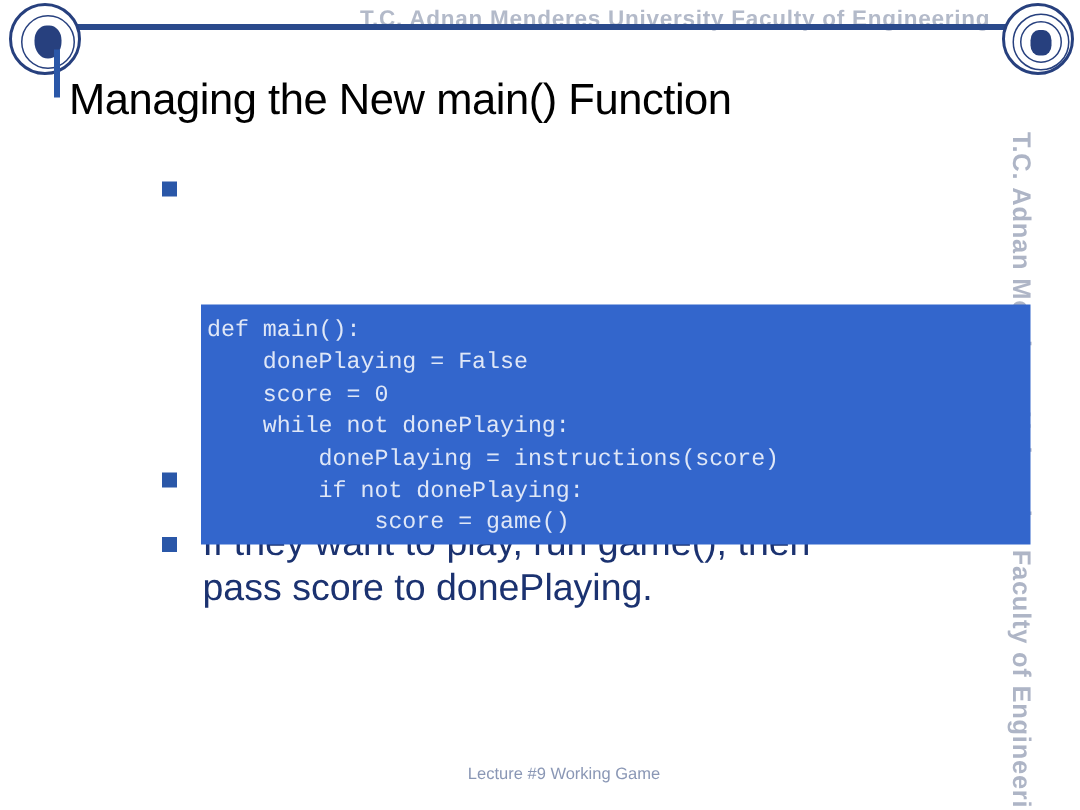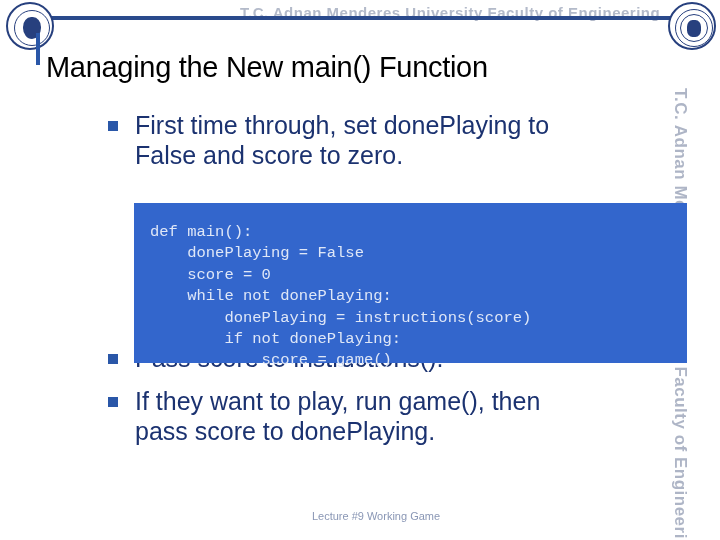--- a/index.html
+++ b/index.html
@@ -143,21 +143,21 @@
   
   #code-block {
     position: absolute;
     left: 134px; top: 203px;
     width: 553px; height: 160px;
     background: #3366cc;
     box-sizing: border-box;
     padding: 7px 0 0 4px;
   }
   #code-block pre {
-    margin: 12px;
+    margin: 0;
     font-family: "Liberation Mono", "DejaVu Sans Mono", monospace;
     font-size: 15.5px;
     line-height: 21.4px;
     color: #dfe7f7;
     white-space: pre;
   }
 
   
   #footer-note {
     position: absolute;
@@ -191,21 +191,20 @@
 
 <div id="title-accent"></div>
 <h1 id="page-title">Managing the New main() Function</h1>
 
 <div id="side-watermark-text">T.C.   Adnan Menderes University   Faculty of Engineering</div>
 
 <div id="content-body">
 
   <div class="bullet-row" style="margin-top:10px;">
     <div class="bullet-marker"></div>
-    <div class="bullet-text">First time through, set donePlaying to False and score to zero.</div>
   </div>
 
   <div class="bullet-row" style="margin-top:173px;">
     <div class="bullet-marker"></div>
     <div class="bullet-text">Pass score to instructions().</div>
   </div>
 
   <div class="bullet-row" style="margin-top:13px;">
     <div class="bullet-marker"></div>
     <div class="bullet-text">If they want to play, run game(), then pass score to donePlaying.</div>

